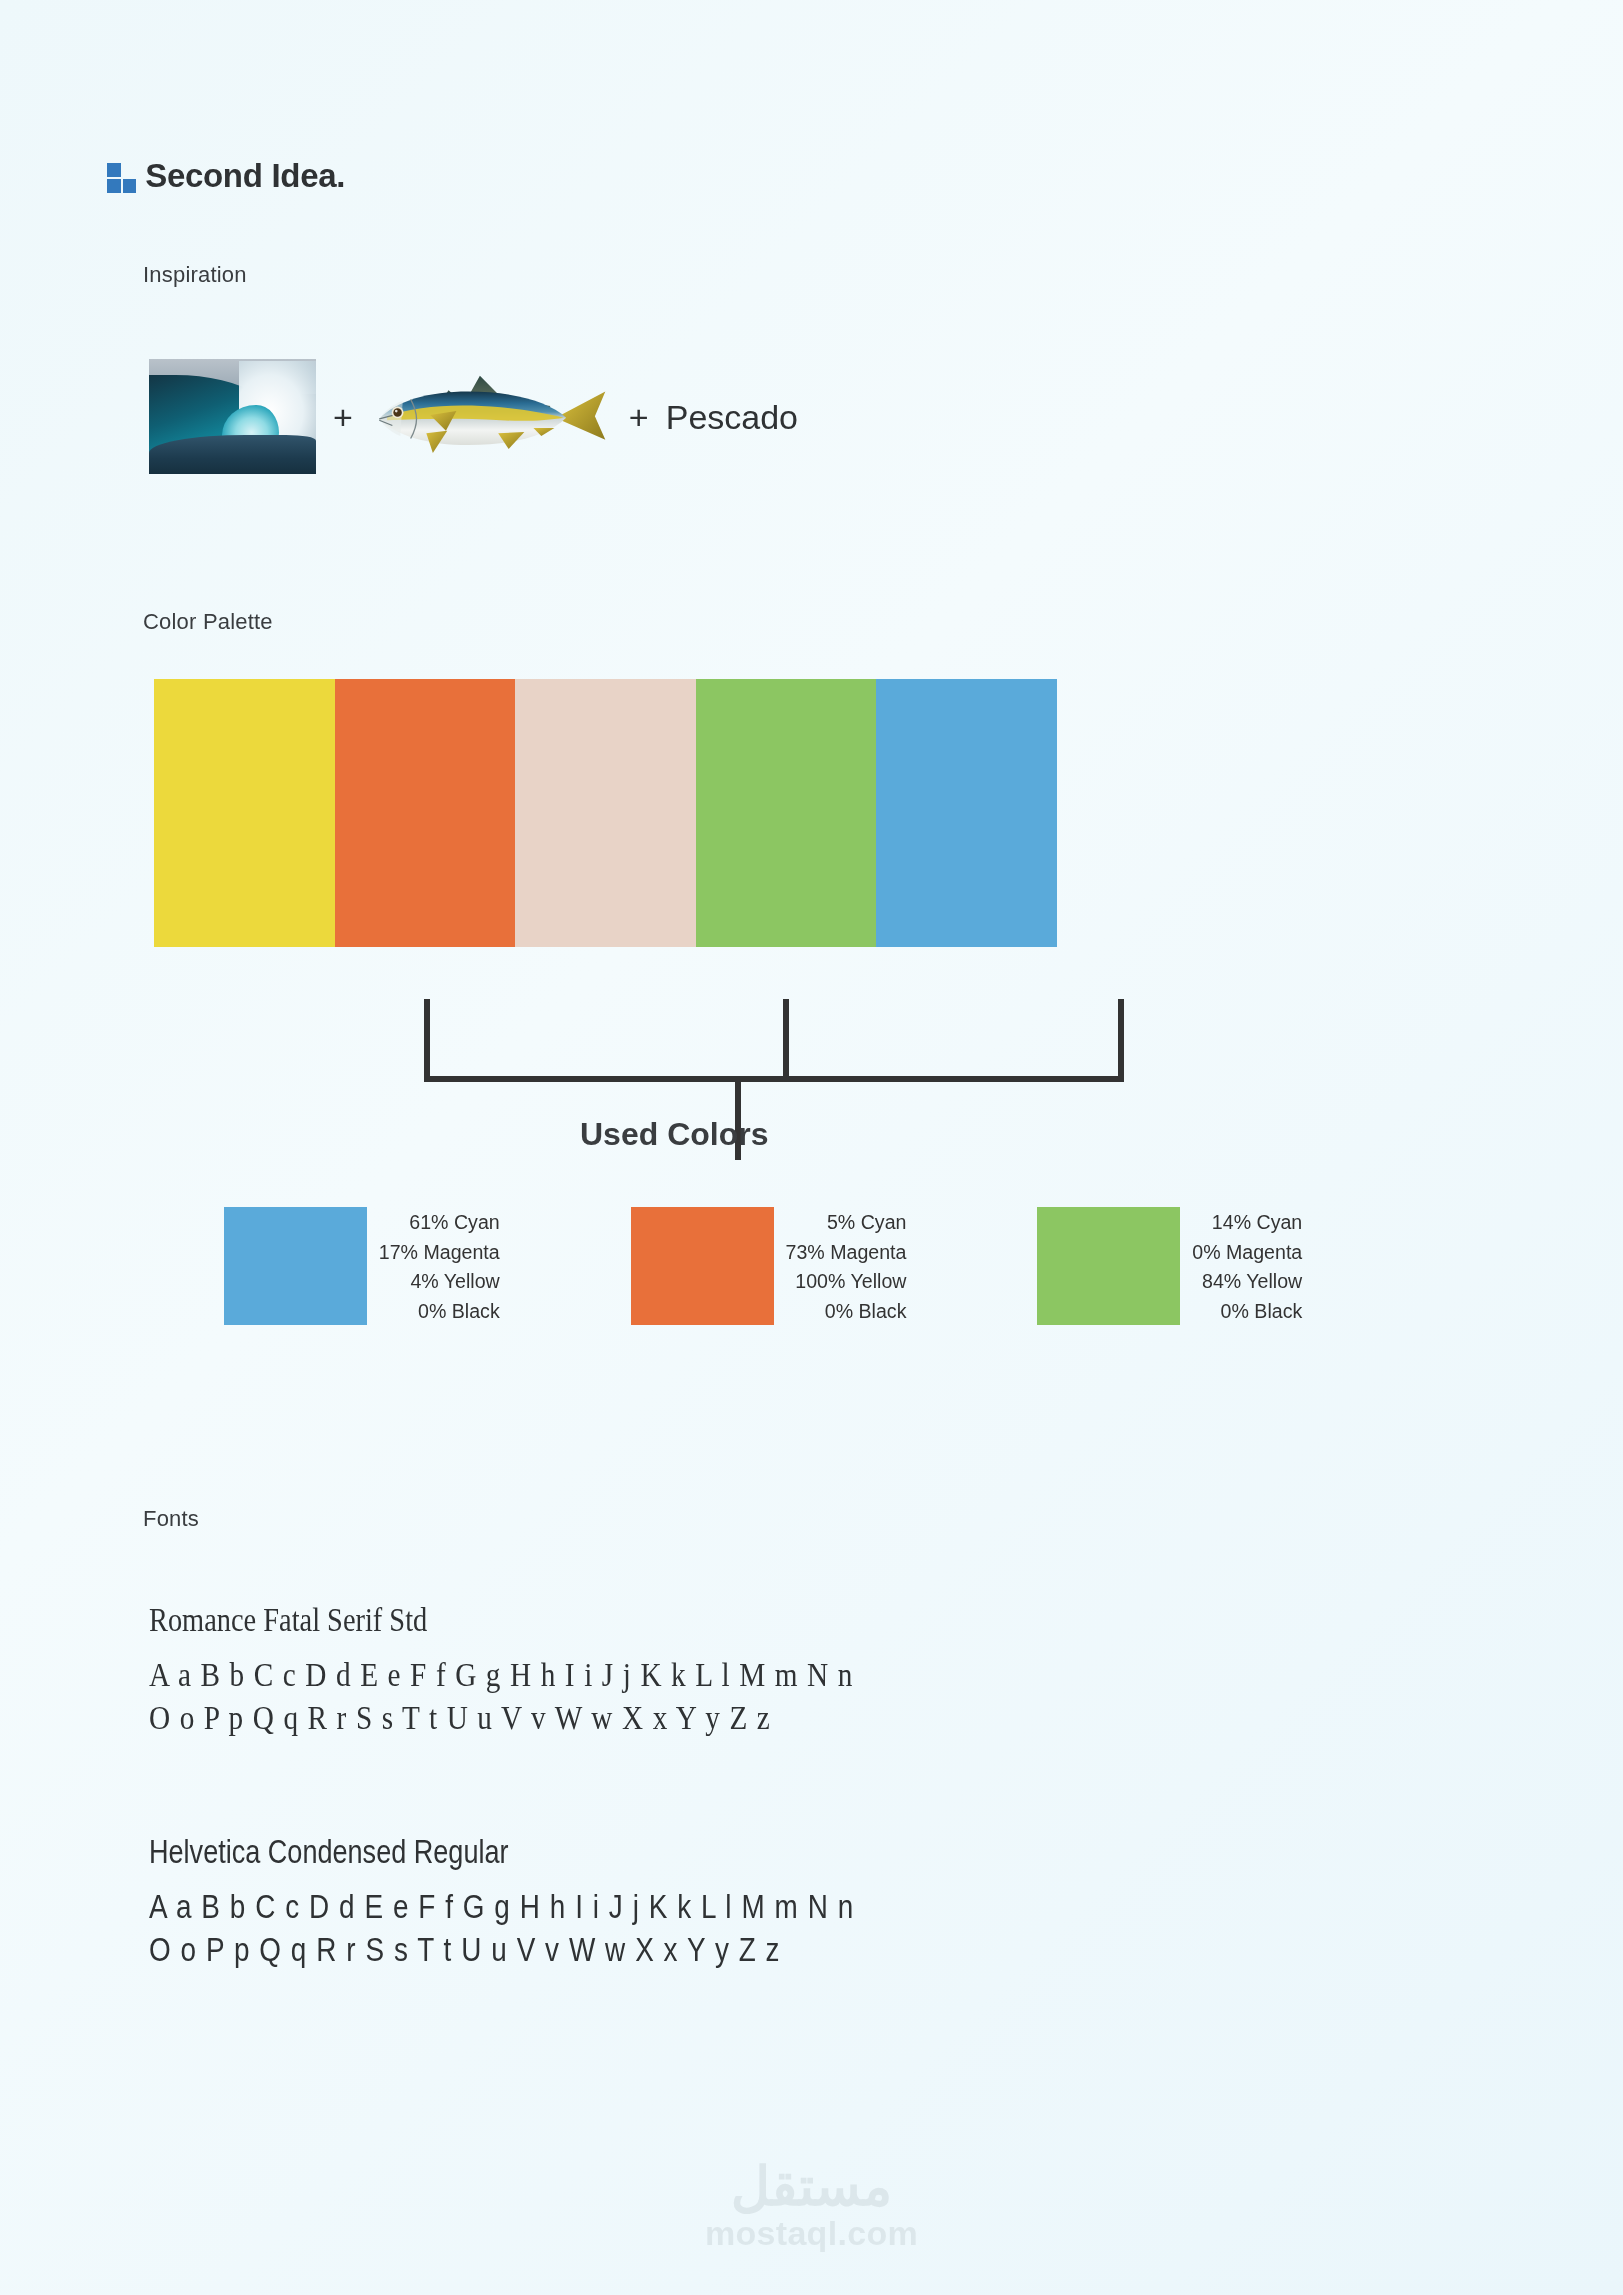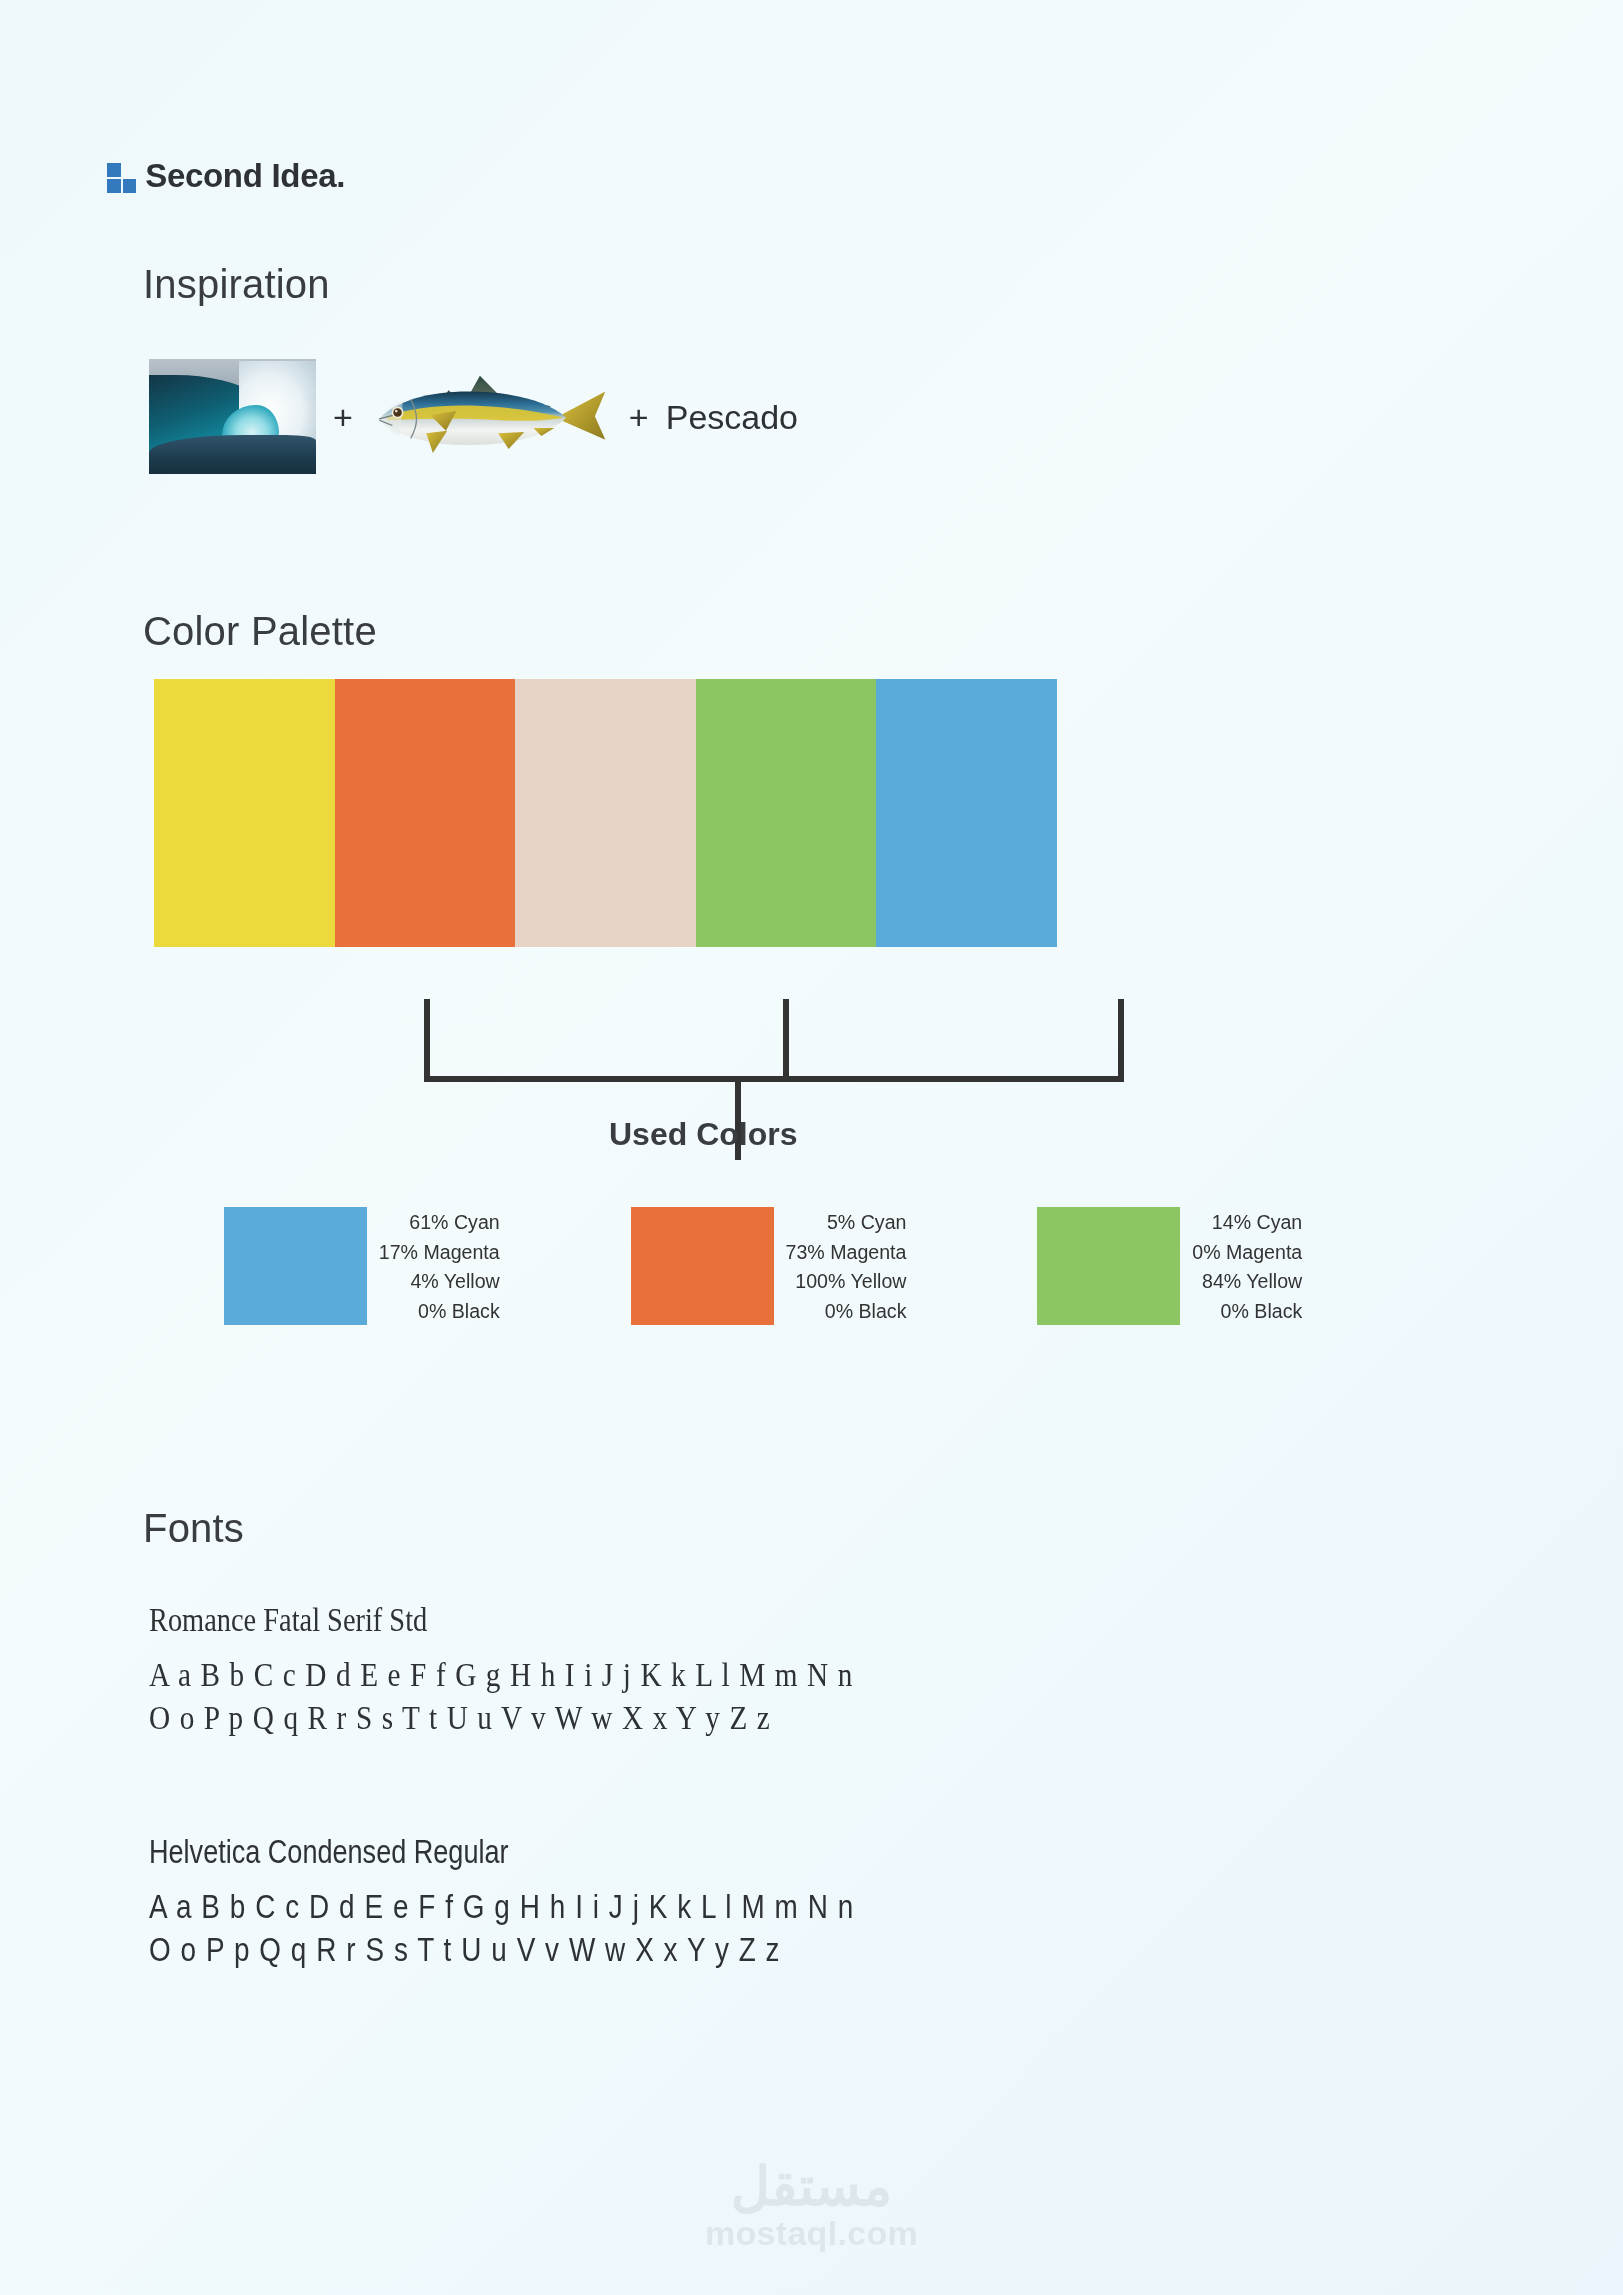--- a/index.html
+++ b/index.html
@@ -53,21 +53,21 @@
     font-weight: 700;
     color: #2f3234;
     letter-spacing: -0.3px;
     line-height: 1;
     white-space: nowrap;
   }
 
   
   .section-heading {
     position: absolute;
-    font-size: 40px;
+    font-size: 22px;
     font-weight: 400;
     color: #3a3d40;
     letter-spacing: 0.2px;
     white-space: nowrap;
   }
   #h-inspiration { left: 143px; top: 262px; }
   #h-palette     { left: 143px; top: 609px; }
   #h-fonts       { left: 143px; top: 1506px; }
 
   
@@ -174,21 +174,21 @@
     left: 581px;
     top: 131px;
     width: 5.9px;
     height: 81px;
     background: #333333;
   }
 
   
   #h-used {
     position: absolute;
-    left: 609px;
+    left: 580px;
     top: 1116px;
     font-size: 32px;
     font-weight: 700;
     color: #3a3d40;
     white-space: nowrap;
   }
 
   
   .used-colors {
     position: absolute;

